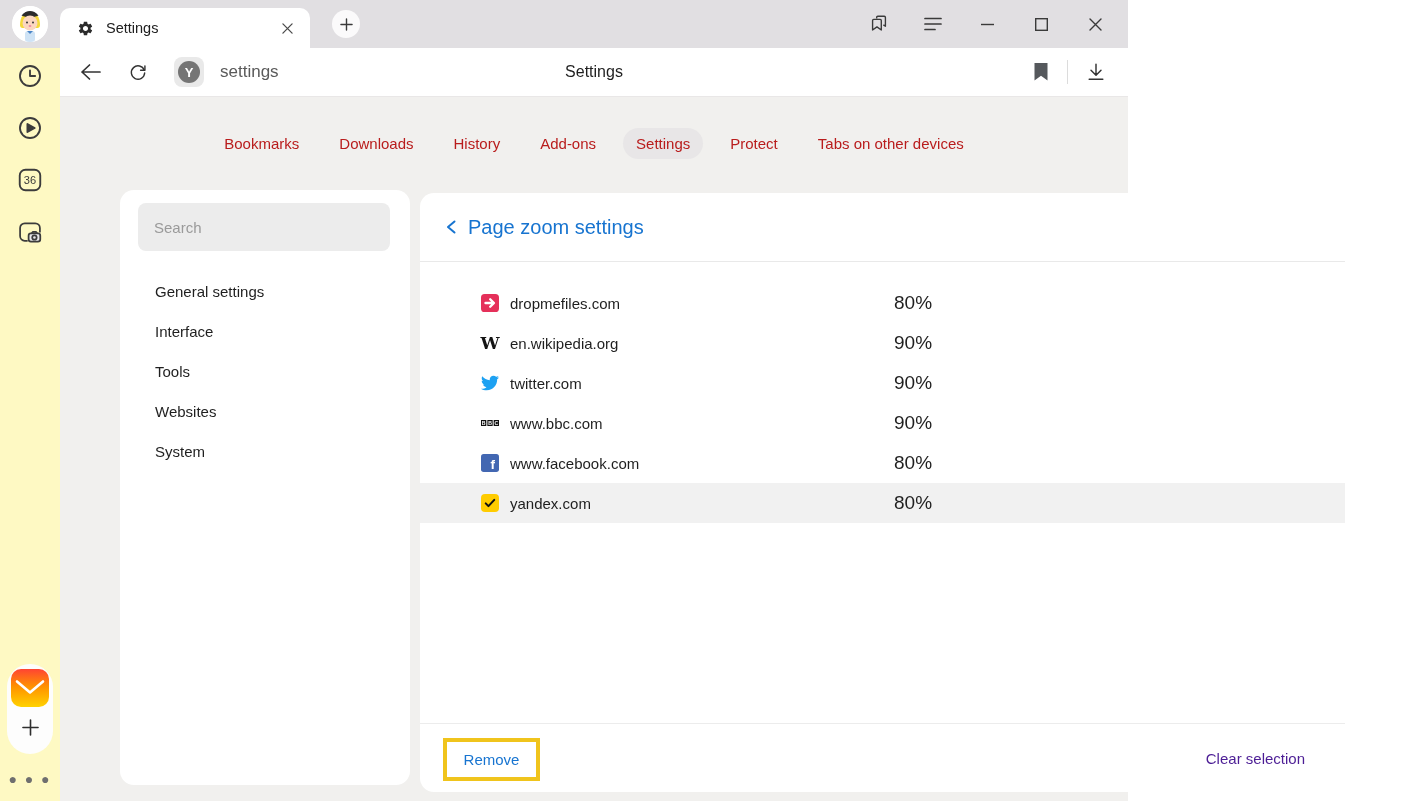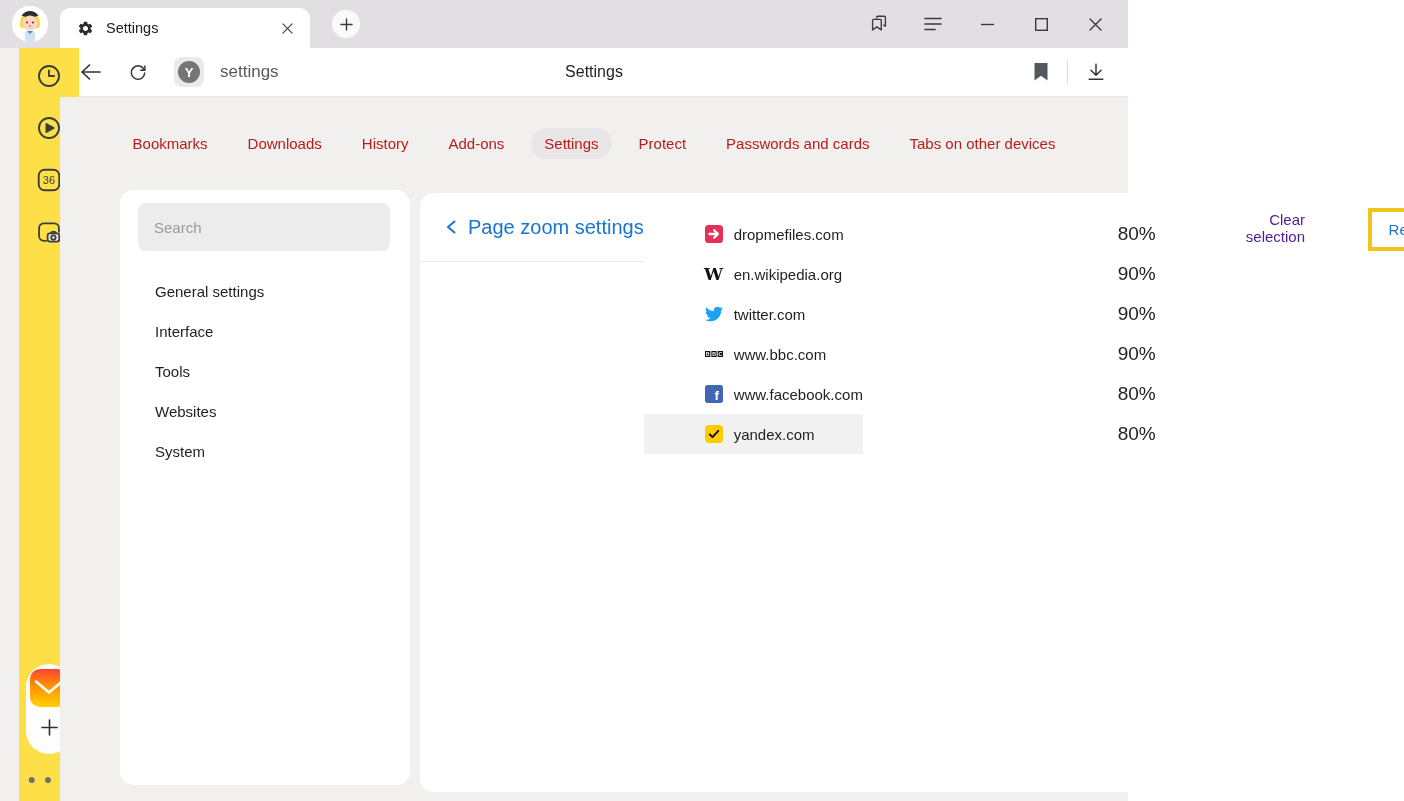--- a/index.html
+++ b/index.html
@@ -29,21 +29,21 @@
              align-items:center; justify-content:center; }
   .y-badge .y-circle { width:22px; height:22px; border-radius:50%; background:#757575; color:#fff;
              font-size:13px; font-weight:bold; display:flex; align-items:center; justify-content:center; }
   .url-text { font-size:17px; color:#5a5a5a; margin-left:-10px; }
   .tb-title { position:absolute; left:50%; transform:translateX(-50%); font-size:16px; color:#1f1f1f; }
   .tb-right { margin-left:auto; display:flex; align-items:center; gap:18px; padding-right:22px; }
   .tb-divider { width:1px; height:24px; background:#dcdcdc; }
   .icon-btn { display:flex; align-items:center; justify-content:center; cursor:pointer; }
 
   
-  .leftrail { position:absolute; top:48px; left:0; width:60px; bottom:0; background:#fde047;margin-left:19px; }
+  .leftrail { position:absolute; top:48px; left:0; width:60px; bottom:0; background:#fef9c3; }
   .rail-icons { display:flex; flex-direction:column; align-items:center; gap:24px; padding-top:14px; }
   .rail-btn { width:28px; height:28px; display:flex; align-items:center; justify-content:center; cursor:pointer; }
   .rail-bottom { position:absolute; left:7px; bottom:47px; width:46px; height:90px; background:#fdfdfd;
                  border-radius:23px; display:flex; flex-direction:column; align-items:center; padding-top:5px; }
   .mail-tile { width:38px; height:38px; cursor:pointer; }
   .rail-plus { margin-top:5px; width:30px; height:30px; display:flex; align-items:center; justify-content:center; cursor:pointer; }
   .rail-dots { position:absolute; left:0; bottom:14px; width:60px; text-align:center; color:#6f6f6f;
                font-size:14px; letter-spacing:2px; cursor:pointer; }
 
   
@@ -56,21 +56,21 @@
   .sidebar-panel { position:absolute; left:60px; top:93px; width:290px; height:595px; background:#fff;
                    border-radius:14px; }
   .search-box { position:absolute; left:18px; top:13px; width:252px; height:48px; background:#ececec;
                 border:none; border-radius:8px; padding:0 16px; font-size:15px; color:#1f1f1f;
                 font-family:"Liberation Sans", sans-serif; outline:none; }
   .search-box::placeholder { color:#9a9a9a; }
   .side-items { position:absolute; top:82px; left:0; right:0; }
   .side-item { height:40px; line-height:40px; padding-left:35px; font-size:15px; color:#1f1f1f; cursor:pointer; }
 
   .main-panel { position:absolute; left:360px; top:96px; width:925px; height:599px; background:#fff;
-                border-radius:14px; display:flex; flex-direction:row; }
+                border-radius:14px; display:flex; flex-direction:column; }
   .panel-header { height:69px; display:flex; align-items:center; padding-left:23px;
                   border-bottom:1px solid #e9e9e9; cursor:pointer; }
   .panel-title { font-size:20px; color:#1774d0; margin-left:9px; }
   .site-list { padding-top:21px; }
   .site-row { position:relative; height:40px; display:flex; align-items:center; padding-left:61px; cursor:pointer; }
   .site-row.selected { background:#f1f1f1; }
   .site-favicon { width:18px; height:18px; display:flex; align-items:center; justify-content:center; flex:none; }
   .site-name { font-size:15px; color:#1f1f1f; margin-left:11px; }
   .site-zoom { position:absolute; left:446px; font-size:19px; color:#1f1f1f;margin-left:28px; }
   .list-spacer { flex:1; }
@@ -246,21 +246,20 @@
   <div class="content">
 
     <div class="navtabs">
 
     <div class="navtab">Bookmarks</div>
         <div class="navtab">Downloads</div>
         <div class="navtab">History</div>
         <div class="navtab">Add-ons</div>
         <div class="navtab active">Settings</div>
         <div class="navtab">Protect</div>
-        <div class="navtab">Passwords and cards</div>
         <div class="navtab">Tabs on other devices</div>
       </div>
 
     <div class="sidebar-panel">
       <input class="search-box" type="text" placeholder="Search" style="">
       <div class="side-items">
 
       <div class="side-item">General settings</div>
           <div class="side-item">Interface</div>
           <div class="side-item">Tools</div>

